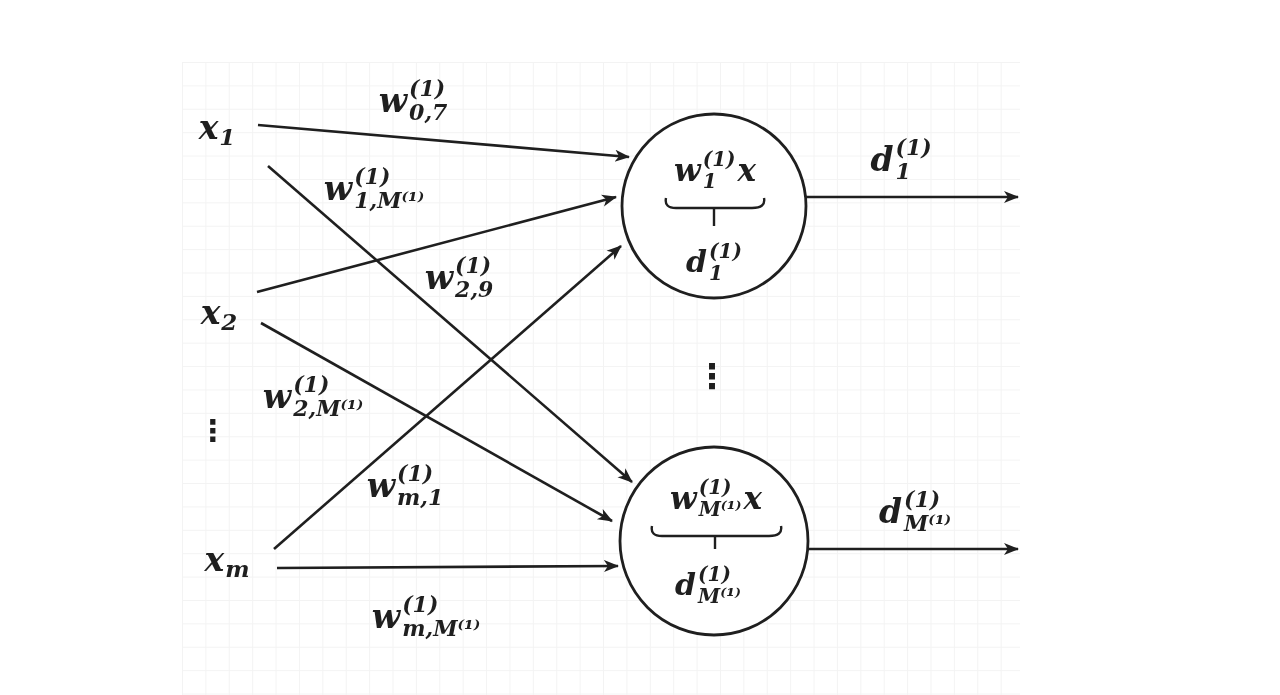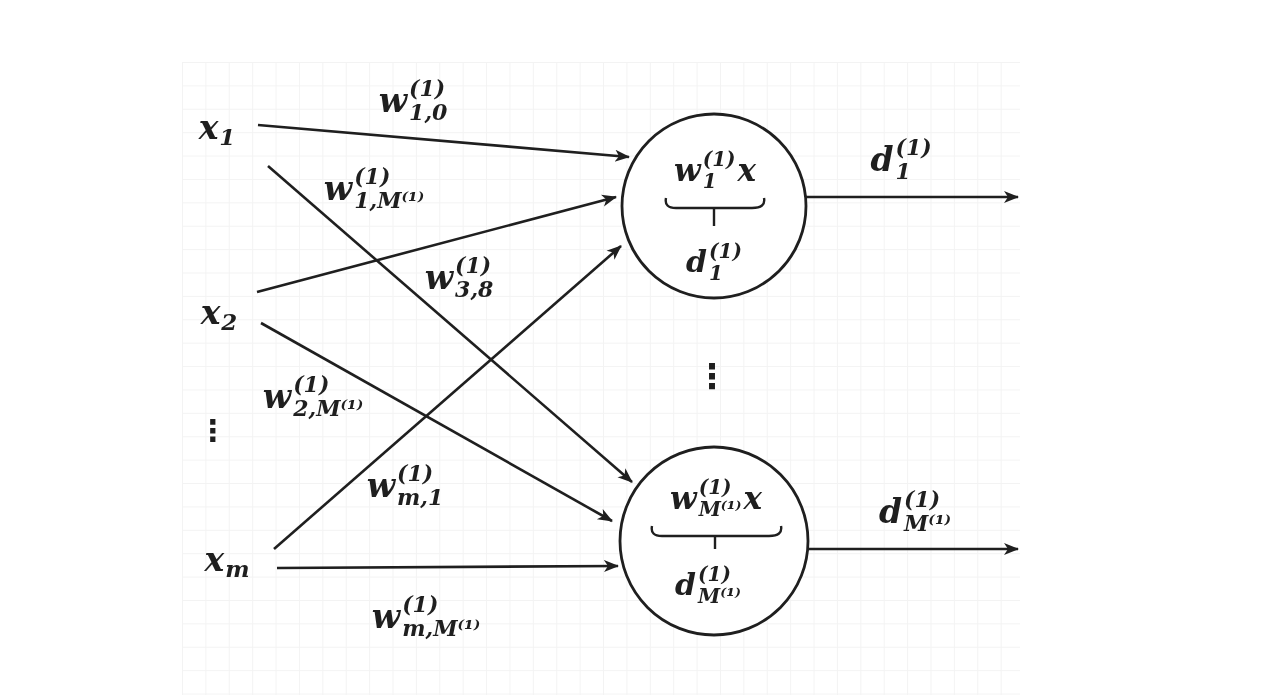--- a/index.html
+++ b/index.html
@@ -88,35 +88,35 @@
     <div class="dots" style="left:213px;top:431px;font-size:30px;">⋮</div>
     <div class="mlabel" style="left:227px;top:559px;">
       <span class="base">x</span>
         <span class="isub">m</span>
     </div>
 
     <div class="mlabel" style="left:413px;top:100px;">
       <span class="base">w</span>
       <span class="scripts">
         <span class="sup">(1)</span>
-        <span class="sub">1,0</span>
+        <span class="sub">0,7</span>
       </span>
     </div>
     <div class="mlabel" style="left:374px;top:188px;">
       <span class="base">w</span>
       <span class="scripts">
         <span class="sup">(1)</span>
         <span class="sub">1,M⁽¹⁾</span>
       </span>
     </div>
     <div class="mlabel" style="left:459px;top:277px;">
       <span class="base">w</span>
       <span class="scripts">
         <span class="sup">(1)</span>
-        <span class="sub">3,8</span>
+        <span class="sub">2,9</span>
       </span>
     </div>
     <div class="mlabel" style="left:313px;top:396px;">
       <span class="base">w</span>
       <span class="scripts">
         <span class="sup">(1)</span>
         <span class="sub">2,M⁽¹⁾</span>
       </span>
     </div>
     <div class="mlabel" style="left:405px;top:485px;">

